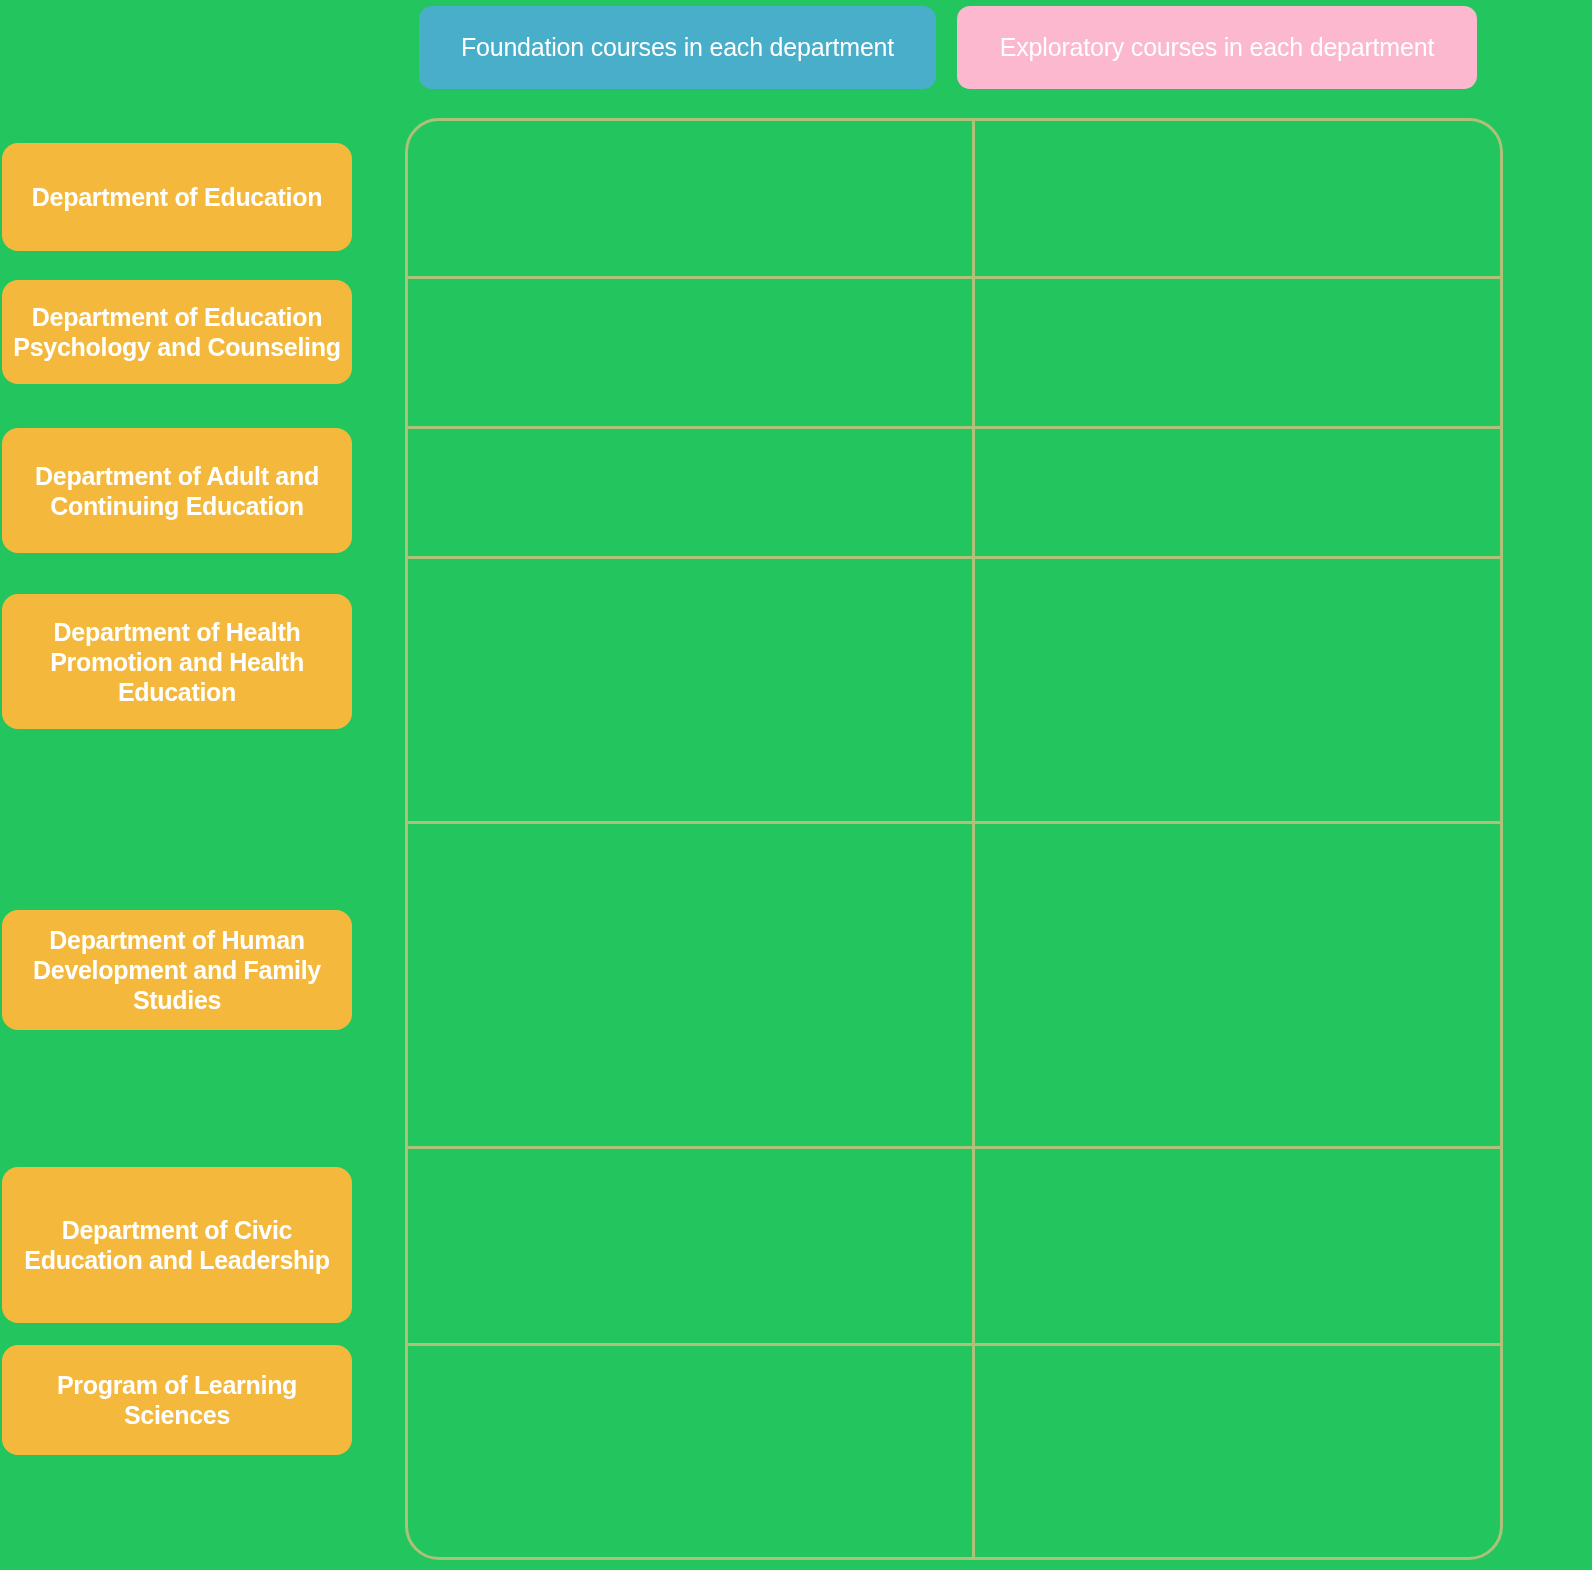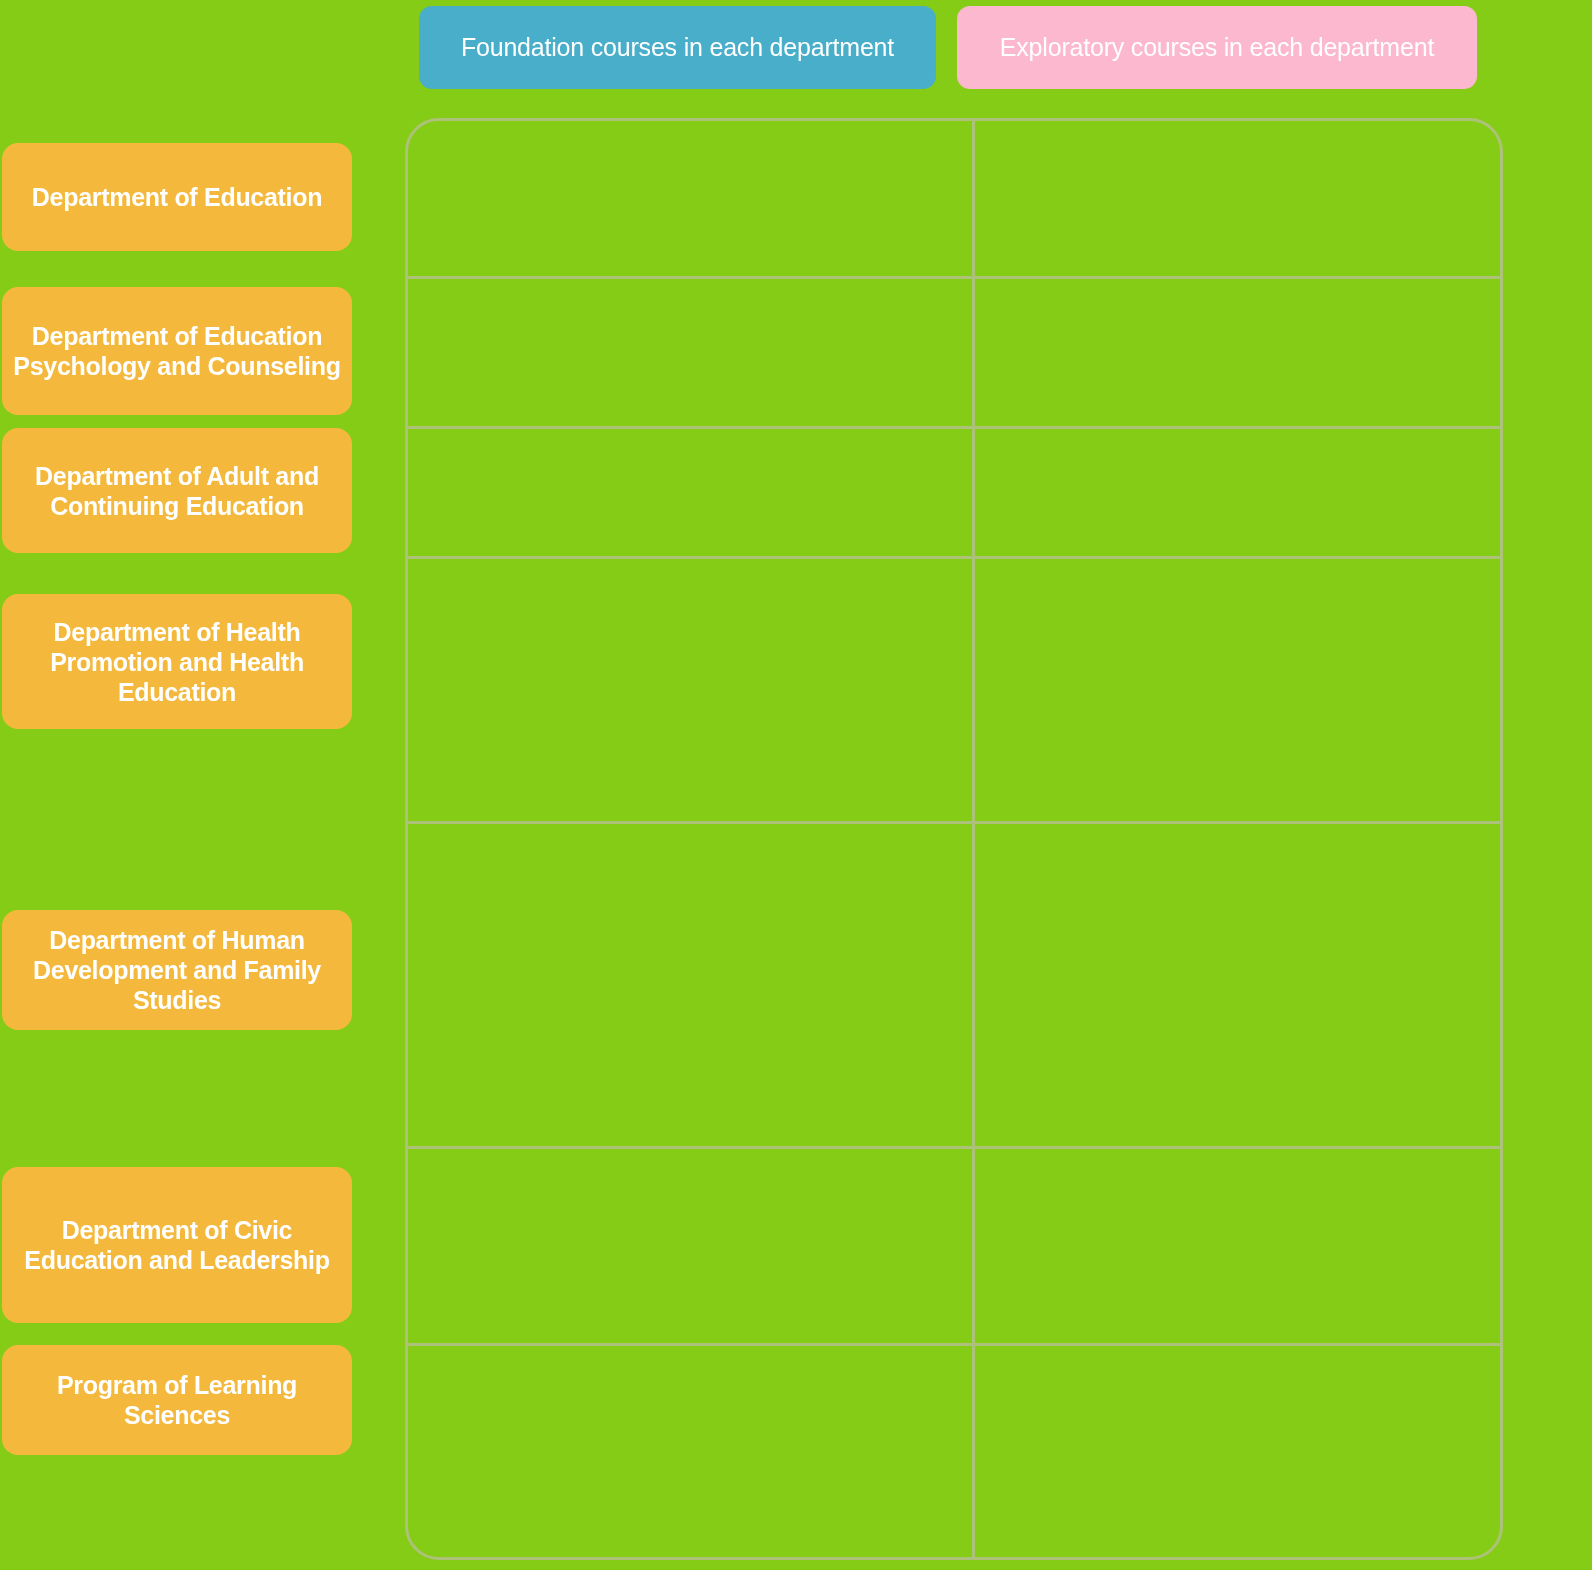--- a/index.html
+++ b/index.html
@@ -7,21 +7,21 @@
     padding: 0;
     background: #000000;
   }
   body {
     font-family: "Liberation Sans", sans-serif;
   }
   #canvas {
     position: relative;
     width: 1592px;
     height: 1570px;
-    background: #84cc16;
+    background: #22c55e;
     overflow: hidden;
   }
 
   
   .col-header {
     position: absolute;
     box-sizing: border-box;
     display: flex;
     align-items: center;
     justify-content: center;
@@ -115,21 +115,21 @@
   </div>
 
   <div id="hdr-exploratory" class="col-header">
     <span>Exploratory courses in each department</span>
   </div>
 
   <div class="dept-pill" style="top:143px; height:108px;">
     <span>Department of Education</span>
   </div>
 
-  <div class="dept-pill" style="top:287px; height:128px;">
+  <div class="dept-pill" style="top:280px; height:104px;">
     <span>Department of Education Psychology and Counseling</span>
   </div>
 
   <div class="dept-pill" style="top:594px; height:135px;">
     <span>Department of Health Promotion and Health Education</span>
   </div>
 
   <div class="dept-pill" style="top:428px; height:125px;">
     <span>Department of Adult and Continuing Education</span>
   </div>

